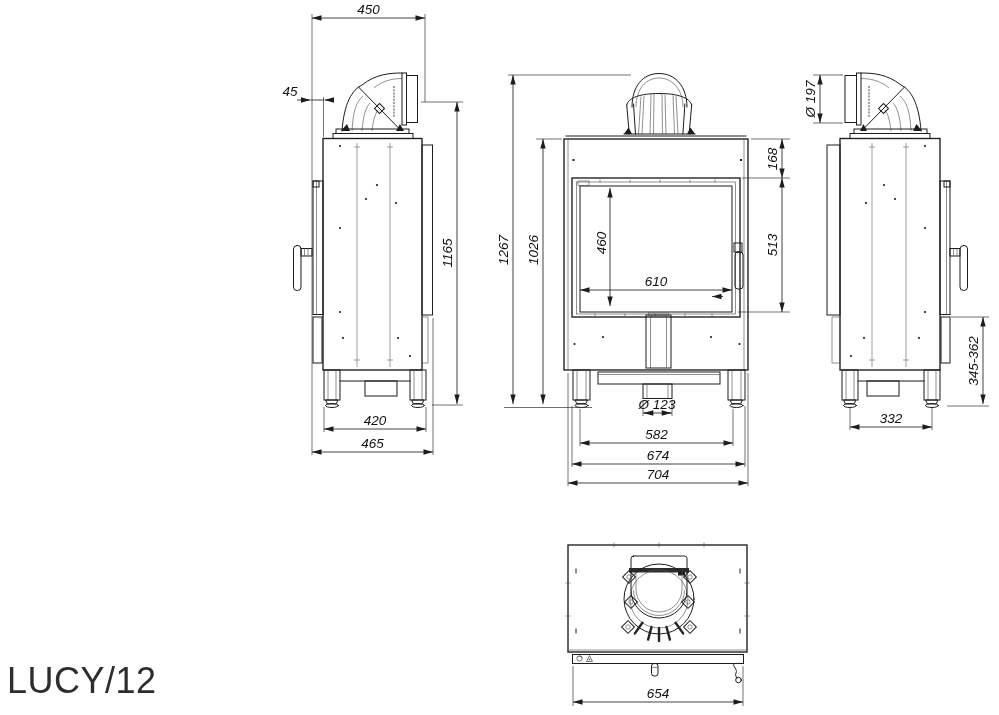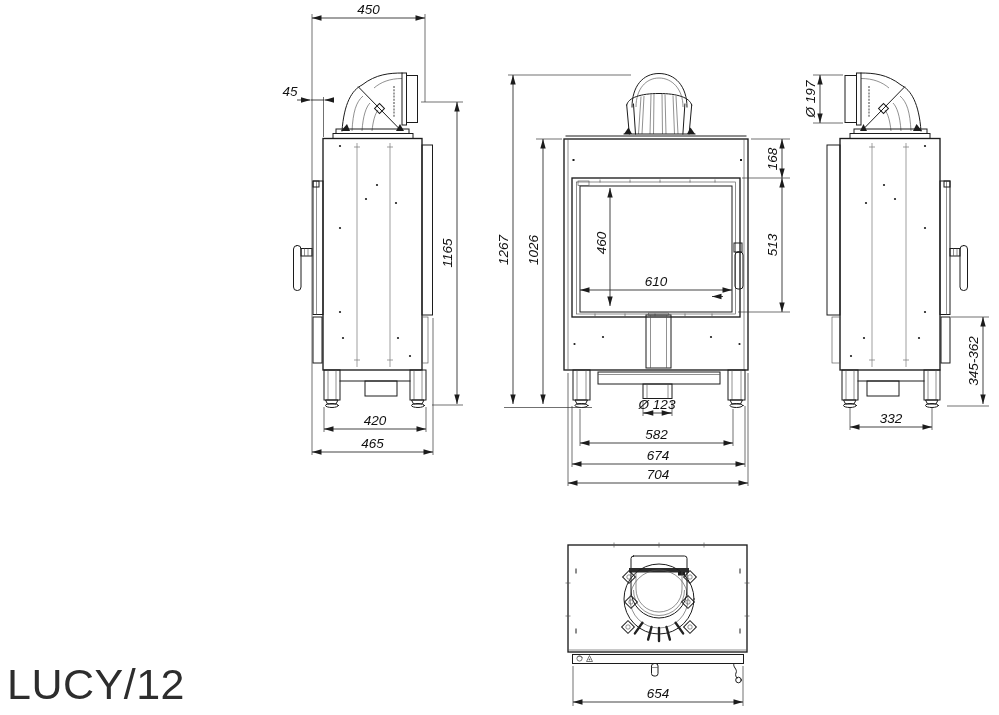--- a/index.html
+++ b/index.html
@@ -6,21 +6,21 @@
   .stage{position:relative;width:909px;height:715px;background:#fff;font-family:"Liberation Sans",sans-serif}
   svg{position:absolute;left:0;top:0}
   .ln{stroke:#1c1c1c;stroke-width:1;fill:none;stroke-linecap:square}
   .ln2{stroke:#1c1c1c;stroke-width:1.35;fill:none}
   .thin{stroke:#555;stroke-width:.65;fill:none}
   .seam{stroke:#777;stroke-width:.7;fill:none}
   .dim{stroke:#222;stroke-width:.85;fill:none;stroke-linecap:butt}
   .ext{stroke:#333;stroke-width:.7;fill:none}
   .fillD{fill:#1c1c1c;stroke:none}
   .dimtxt{font:italic 13.5px "Liberation Sans",sans-serif;fill:#111;text-anchor:middle}
-  .title{position:absolute;left:7px;top:660px;font-size:43px;font-weight:300;
+  .title{position:absolute;left:7px;top:660px;font-size:36px;font-weight:300;
          letter-spacing:.5px;color:#2d2d2d;font-family:"Liberation Sans",sans-serif}
 </style>
 </head>
 <body>
 
 <div class="stage">
 <svg width="999" height="715" viewBox="0 0 999 715">
 <defs>
   <marker id="arw" orient="auto-start-reverse" markerUnits="userSpaceOnUse" refX="0" refY="0" style="overflow:visible">
     <path d="M0,0 L-9.5,-2.7 L-9.5,2.7 Z" fill="#1c1c1c"></path>

